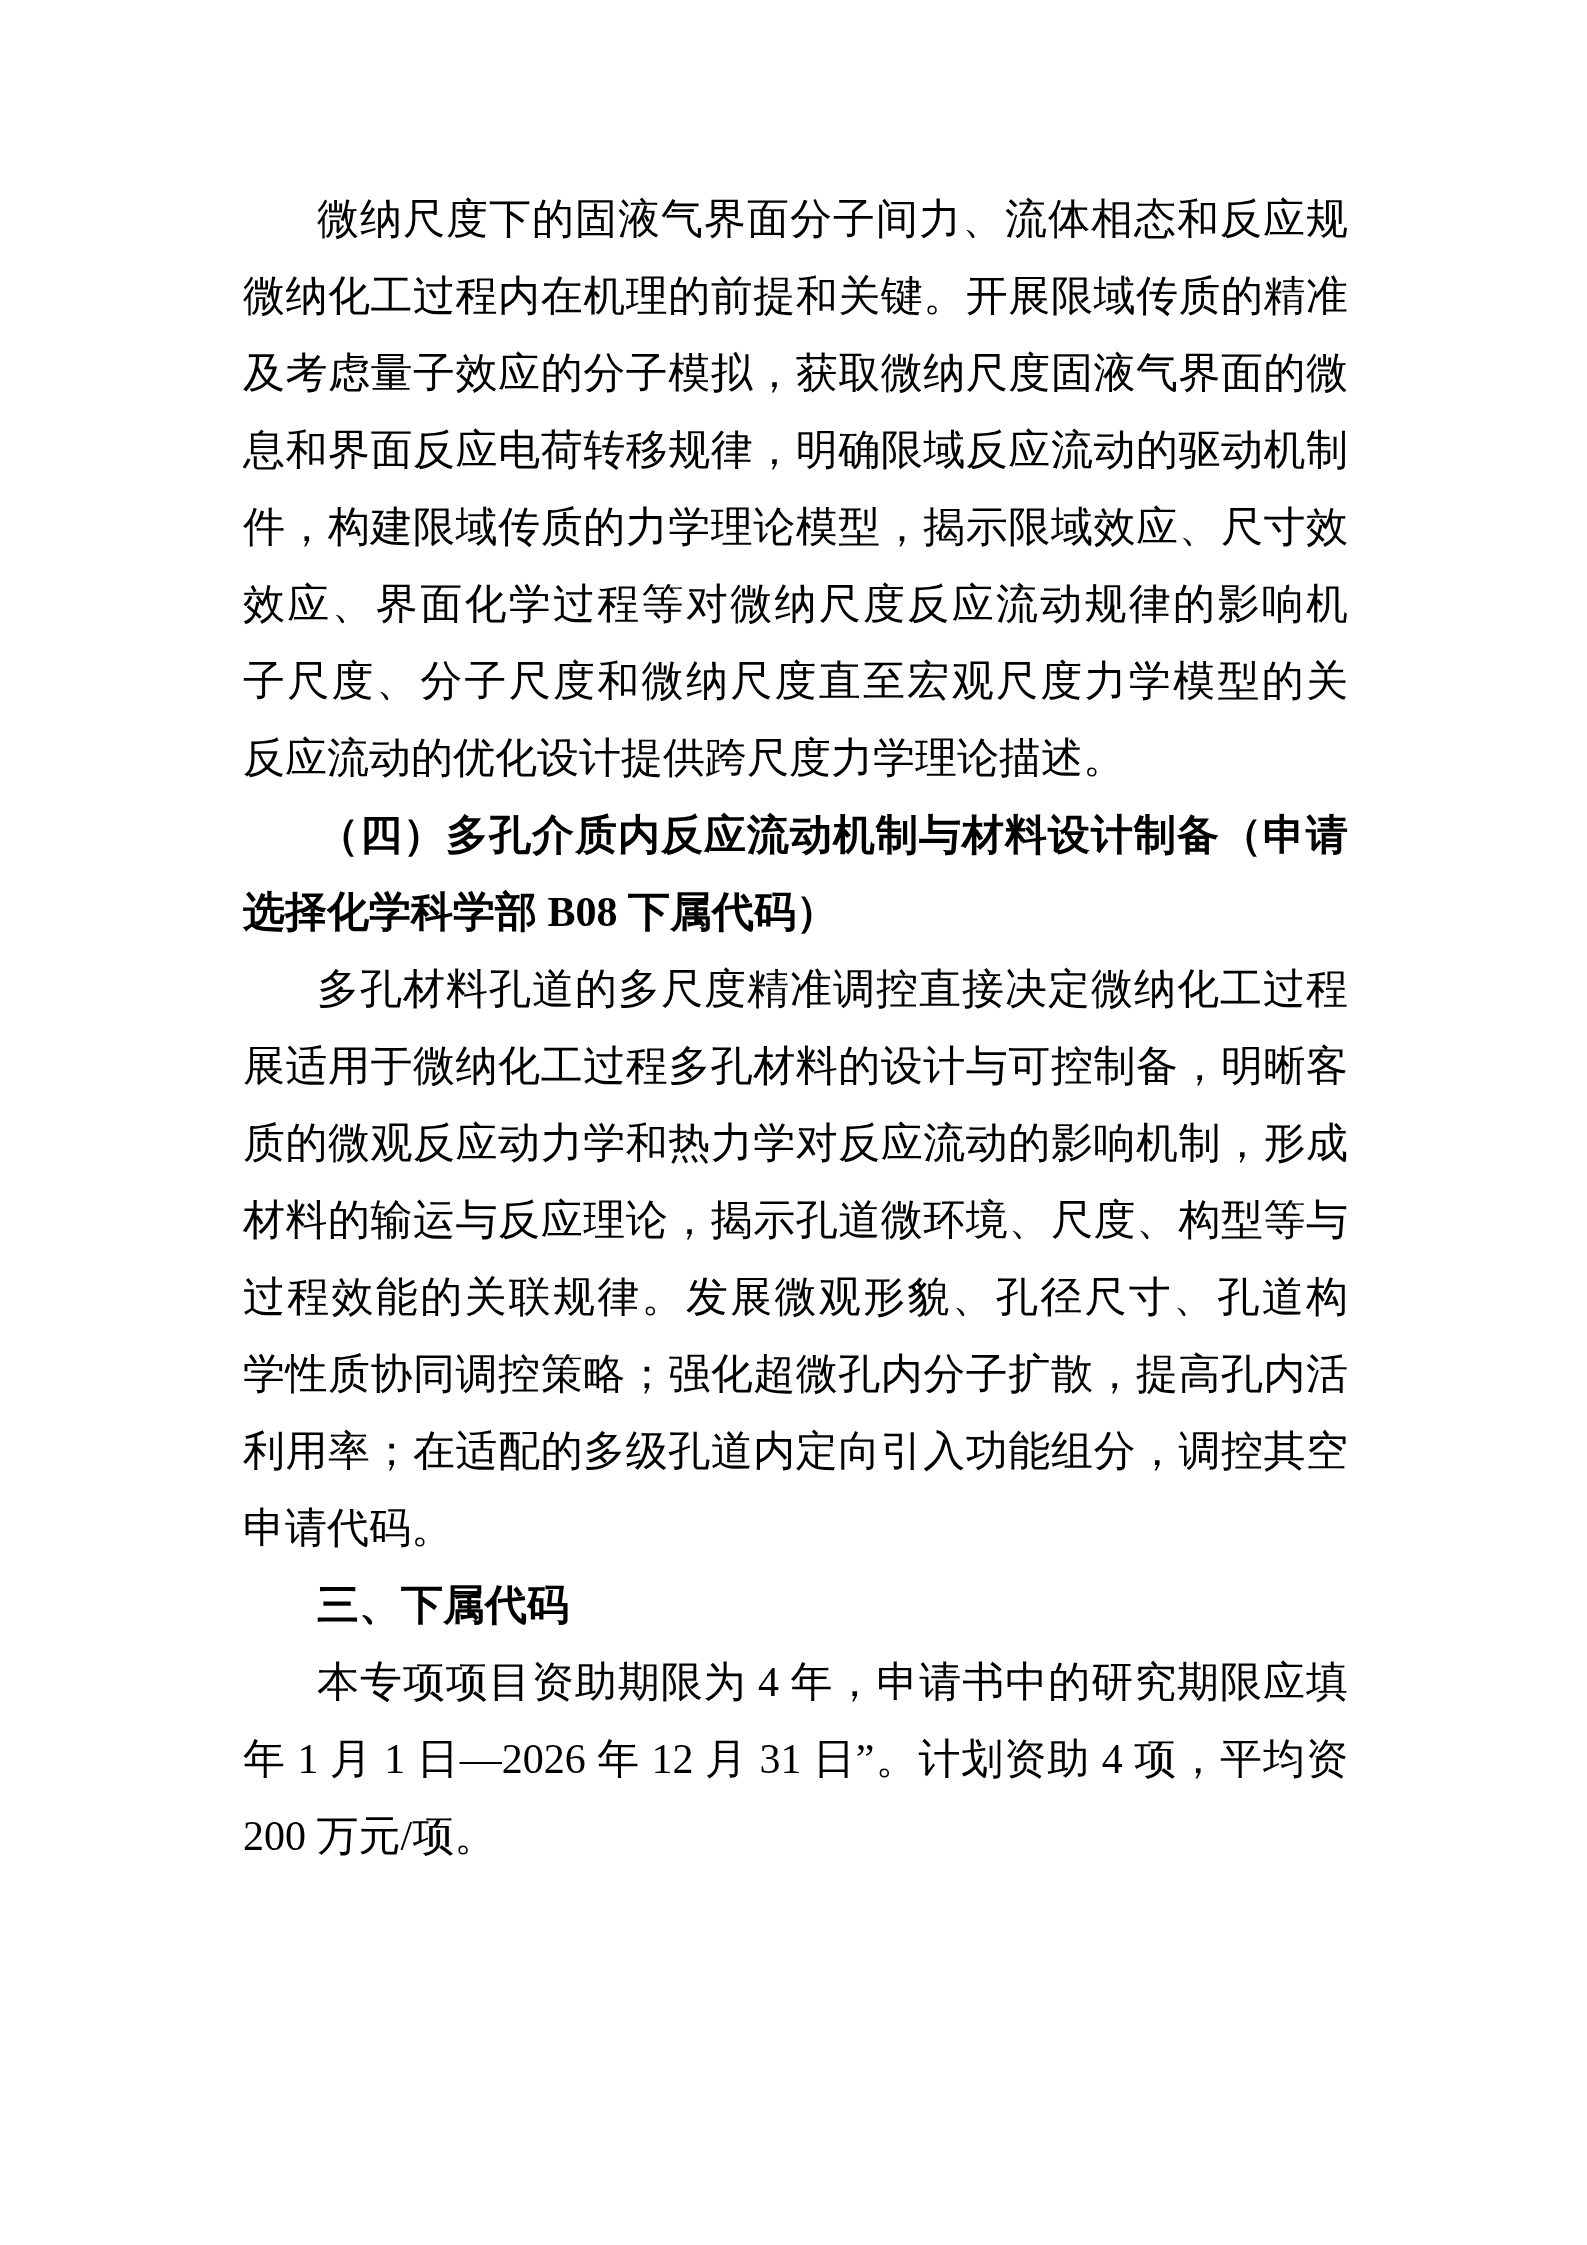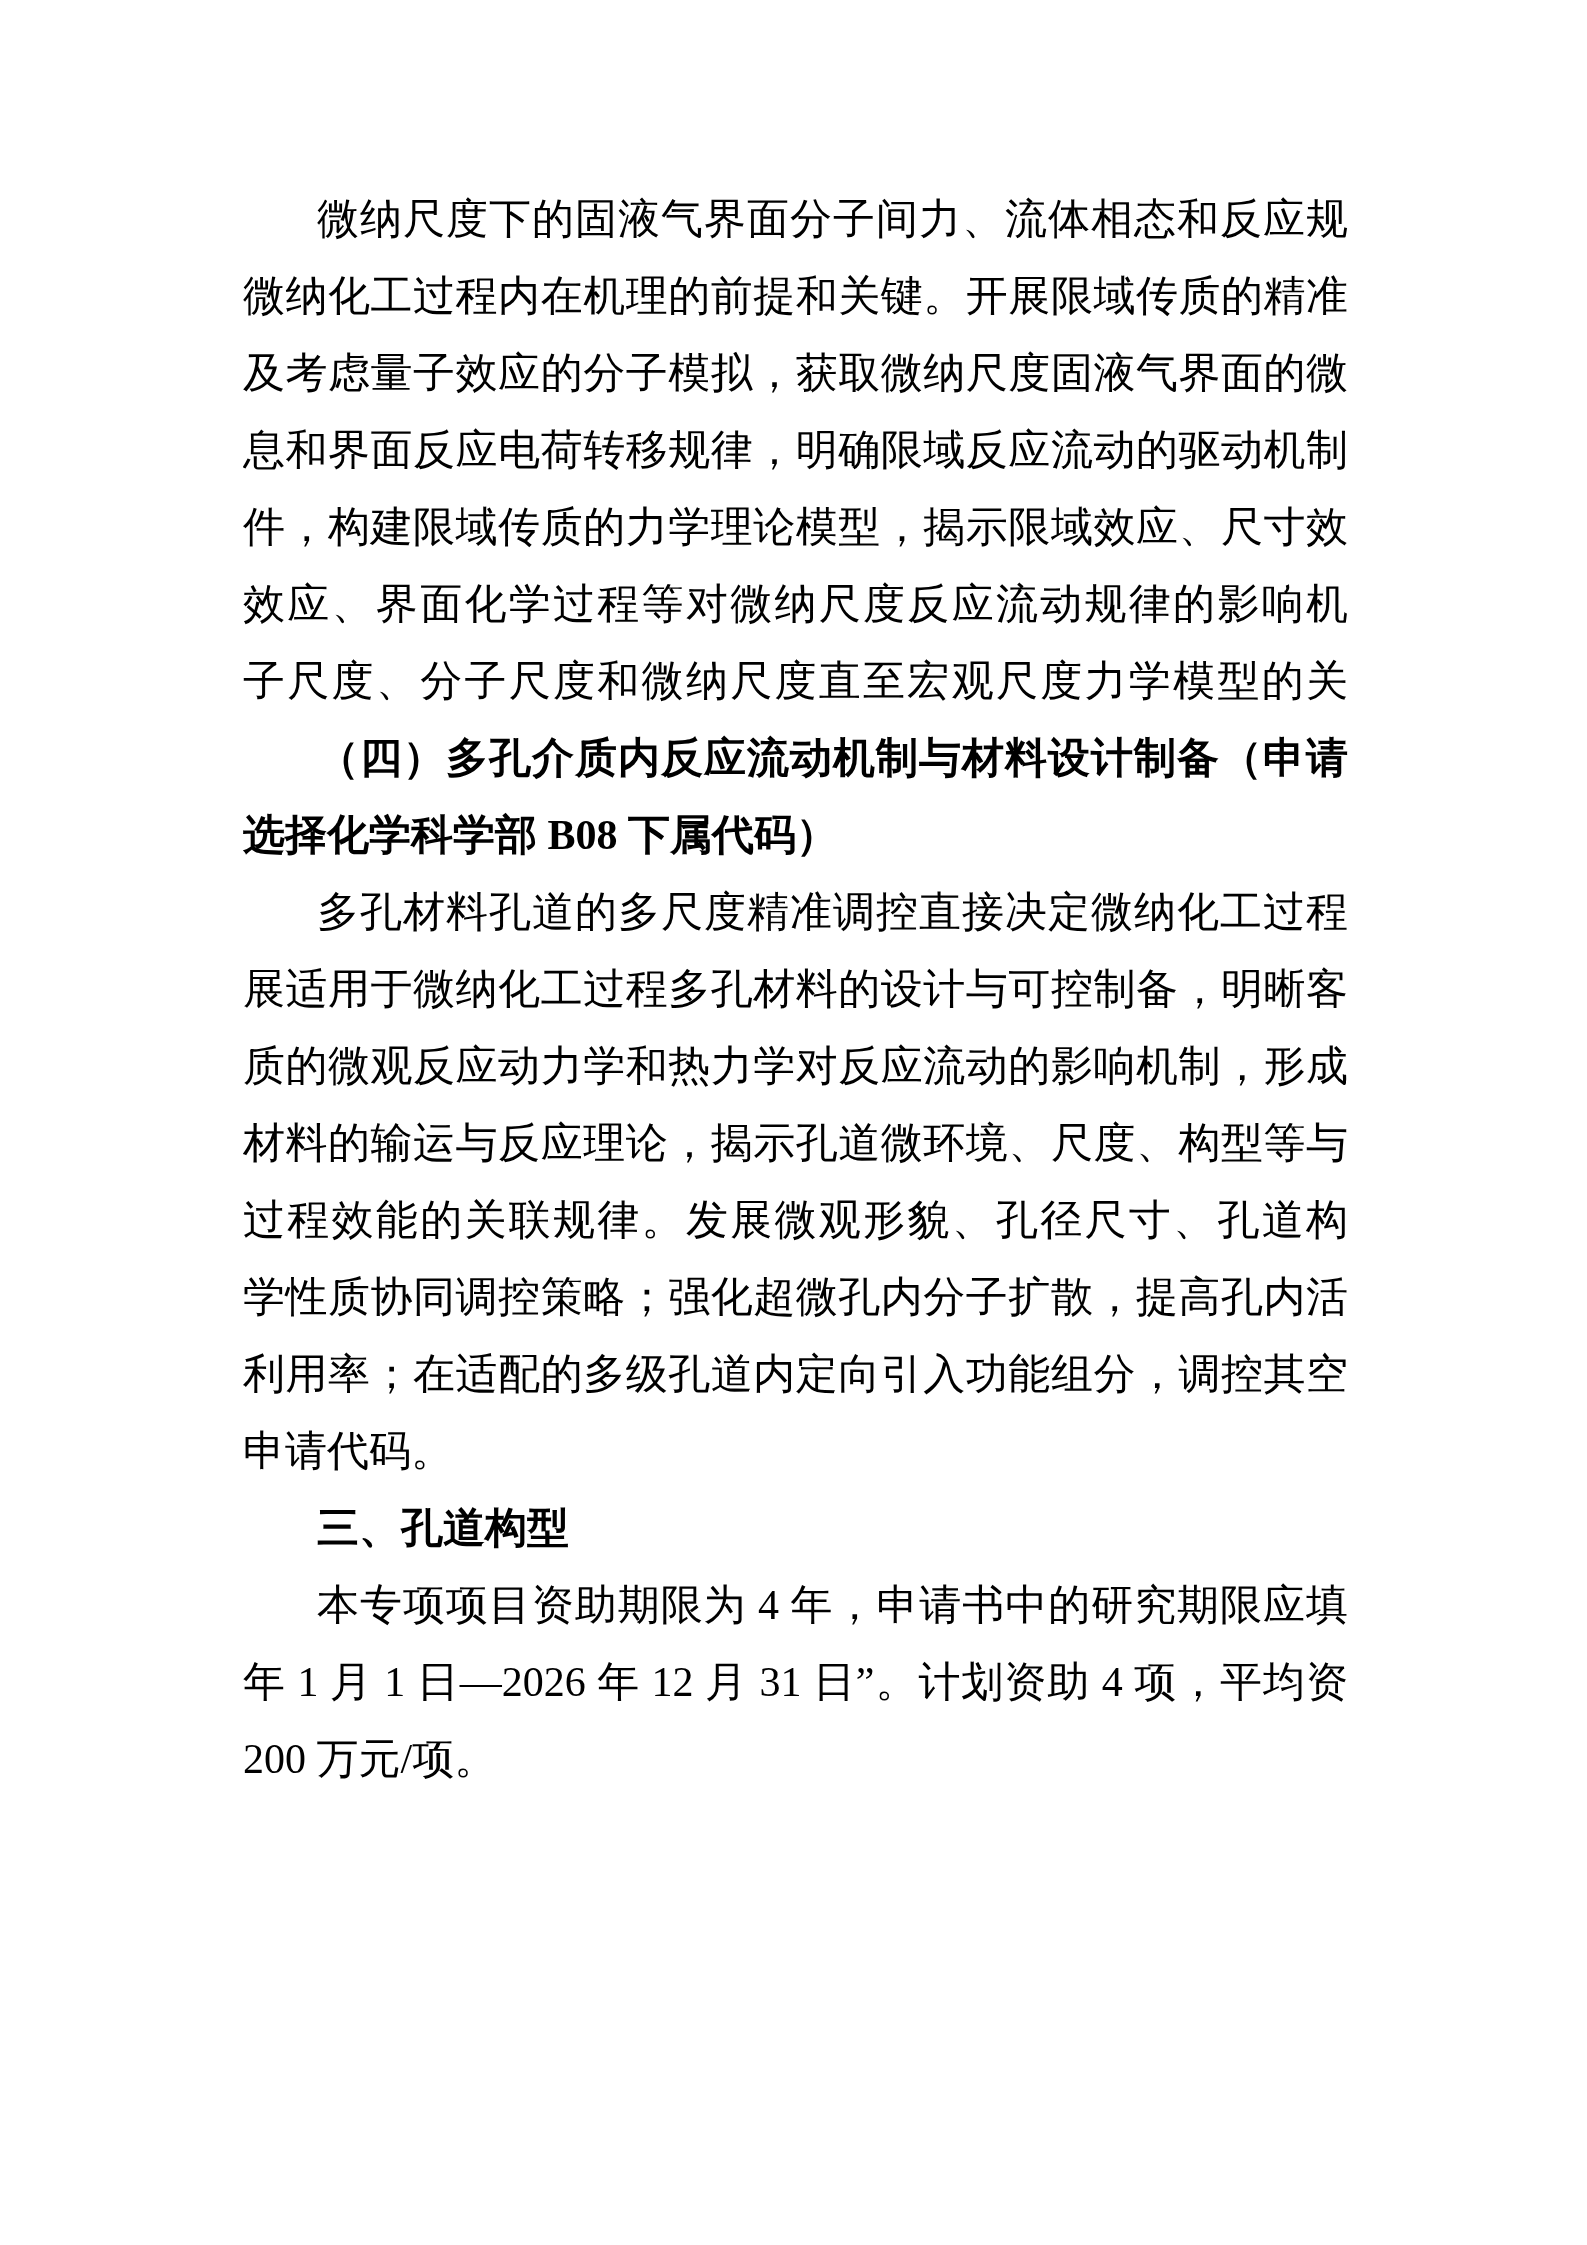--- a/index.html
+++ b/index.html
@@ -55,37 +55,38 @@
 <div class="page">
   <div>
       <section class="block">
         <div class="line indent">微纳尺度下的固液气界面分子间力、流体相态和反应规律是理解</div>
         <div class="line">微纳化工过程内在机理的前提和关键。开展限域传质的精准实验表征</div>
         <div class="line">及考虑量子效应的分子模拟，获取微纳尺度固液气界面的微观力学信</div>
         <div class="line">息和界面反应电荷转移规律，明确限域反应流动的驱动机制和边界条</div>
         <div class="line">件，构建限域传质的力学理论模型，揭示限域效应、尺寸效应、量子</div>
         <div class="line">效应、界面化学过程等对微纳尺度反应流动规律的影响机制，探索电</div>
         <div class="line">子尺度、分子尺度和微纳尺度直至宏观尺度力学模型的关联，为限域</div>
+        <div class="line no-stretch">反应流动的优化设计提供跨尺度力学理论描述。</div>
       </section>
       <section class="block bold">
         <div class="line indent">（四）多孔介质内反应流动机制与材料设计制备（申请代码 1</div>
         <div class="line no-stretch">选择化学科学部 B08 下属代码）</div>
       </section>
       <section class="block">
         <div class="line indent">多孔材料孔道的多尺度精准调控直接决定微纳化工过程效率。开</div>
         <div class="line">展适用于微纳化工过程多孔材料的设计与可控制备，明晰客体反应介</div>
         <div class="line">质的微观反应动力学和热力学对反应流动的影响机制，形成微纳多孔</div>
         <div class="line">材料的输运与反应理论，揭示孔道微环境、尺度、构型等与微纳化工</div>
         <div class="line">过程效能的关联规律。发展微观形貌、孔径尺寸、孔道构型、孔壁化</div>
         <div class="line">学性质协同调控策略；强化超微孔内分子扩散，提高孔内活性位点的</div>
         <div class="line">利用率；在适配的多级孔道内定向引入功能组分，调控其空间落位密</div>
         <div class="line no-stretch">申请代码。</div>
       </section>
       <section class="block bold">
-        <div class="line indent no-stretch">三、孔道构型</div>
+        <div class="line indent no-stretch">三、下属代码</div>
       </section>
       <section class="block">
         <div class="line indent">本专项项目资助期限为 4 年，申请书中的研究期限应填写“2023</div>
         <div class="line">年 1 月 1 日—2026 年 12 月 31 日”。计划资助 4 项，平均资助强度</div>
         <div class="line no-stretch">200 万元/项。</div>
       </section>
     </div>
 </div>
 
 </body></html>

